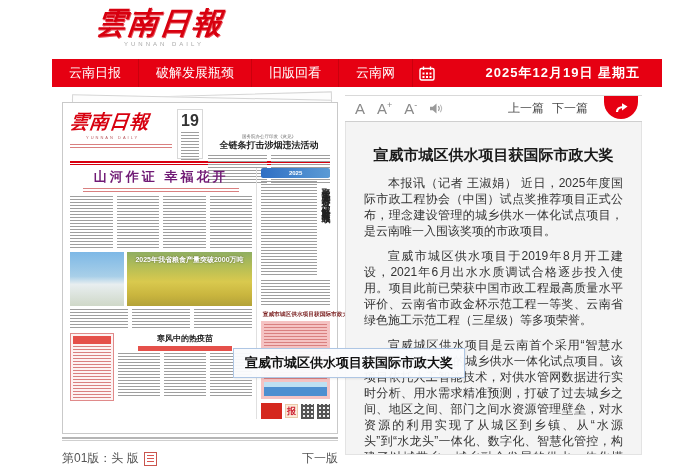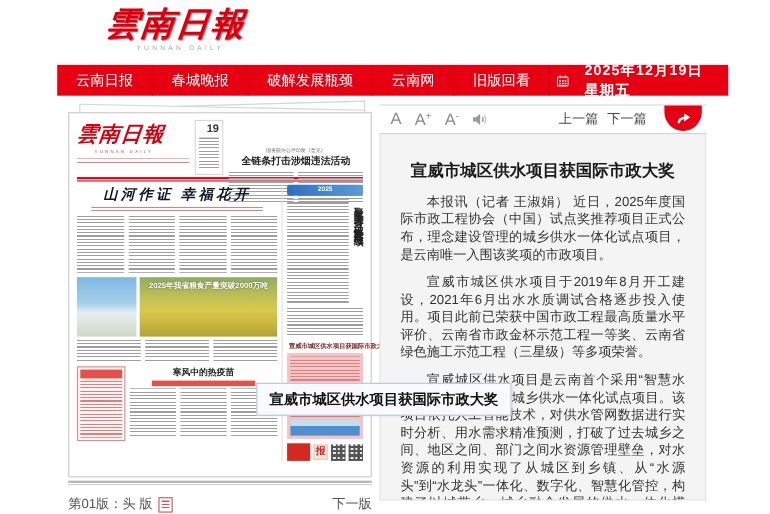--- a/index.html
+++ b/index.html
@@ -40,35 +40,35 @@
   .cols > div { flex:1; }
 
   .mast { display:flex; align-items:stretch; height:50px; }
   .mini-logo { width:102px; }
   .mini-logo .t { font-family:"DejaVu Serif", serif; font-style:italic; font-weight:bold;
                   color:#d7000f; font-size:19px; letter-spacing:1px; transform:skewX(-6deg);
                   white-space:nowrap; }
   .mini-logo .s { font-size:4px; color:#b9595f; letter-spacing:2px; margin-left:16px; }
   .mini-logo .slog { height:5px; margin-top:4px; }
   .mdate { width:26px; border:1px solid #d8d8d8; margin:0 5px; padding:2px 3px; }
-  .mdate .d { font-size:10px; font-weight:bold; color:#333; text-align:right; }
+  .mdate .d { font-size:16px; font-weight:bold; color:#333; text-align:center; }
   .mdate .f { height:28px; margin-top:2px; }
   .mtop { flex:1;margin-top:24px; }
   .mtop .lab { font-size:5px; color:#666; text-align:center; transform:scale(.9); }
   .mtop .hl { font-size:9px; font-weight:bold; color:#222; text-align:center;
               white-space:nowrap; letter-spacing:0; }
   .mtop .cols { margin-top:3px; height:30px; }
   .redrule { border-top:2px solid #d7000f; border-bottom:1px solid #d7000f; height:4px;
              margin:2px 0 3px; }
 
   .prow { display:flex; margin-top:2px; }
   .pmain { width:72%; padding-right:4px; border-right:1px solid #e0e0e0; }
   .pside { width:28%; padding-left:4px; }
-  .bighl { font-size:13px; font-weight:bold; color:#0f172a; text-align:center;
-           letter-spacing:3px; white-space:nowrap;font-style:italic; }
+  .bighl { font-size:13px; font-weight:bold; color:#701a75; text-align:center;
+           letter-spacing:3px; white-space:nowrap; }
   .subhl { height:4px; width:86%; margin:2px auto 4px; }
   .c4 { height:52px; }
   .photorow { display:flex; gap:3px; margin-top:4px; }
   .ph-small { width:30%; height:54px;
      background:linear-gradient(180deg,#7db8e6 0%,#a8cfe8 45%,#e8eef0 60%,#cfd8c8 100%); }
   .ph-big { position:relative; width:70%; height:54px;
      background:linear-gradient(180deg,#8fae62 0%,#b8bf55 30%,#d9c94e 55%,#c9b53e 80%,#b3a238 100%); }
   .ph-big .pt { position:absolute; top:3px; left:0; right:0; text-align:center; color:#fff;
                 font-size:7px; font-weight:bold; text-shadow:0 0 2px rgba(0,0,0,.5);
                 white-space:nowrap; }
@@ -146,30 +146,27 @@
   <div class="logo">
     <div class="logo-title">雲南日報</div>
     <div class="logo-sub">YUNNAN DAILY</div>
   </div>
 
   <div class="nav">
     <div class="nav-item">
         <span>云南日报</span>
       </div>
     <div class="nav-item">
-        <span>春城晚报</span>
+        <span>破解发展瓶颈</span>
       </div>
     <div class="nav-item">
-        <span>破解发展瓶颈</span>
+        <span>旧版回看</span>
       </div>
     <div class="nav-item">
         <span>云南网</span>
-      </div>
-    <div class="nav-item">
-        <span>旧版回看</span>
       </div>
     <svg class="cal" viewBox="0 0 16 15">
       <rect x="1" y="2.5" width="14" height="11.5" rx="1.5" fill="none" stroke="#fff" stroke-width="1.4"></rect>
       <line x1="4.5" y1="0.5" x2="4.5" y2="4" stroke="#fff" stroke-width="1.4"></line>
       <line x1="11.5" y1="0.5" x2="11.5" y2="4" stroke="#fff" stroke-width="1.4"></line>
       <rect x="3.5" y="6.5" width="2" height="2" fill="#fff"></rect>
         <rect x="7" y="6.5" width="2" height="2" fill="#fff"></rect>
       <rect x="10.5" y="6.5" width="2" height="2" fill="#fff"></rect>
         <rect x="3.5" y="10" width="2" height="2" fill="#fff"></rect>
       <rect x="7" y="10" width="2" height="2" fill="#fff"></rect>

